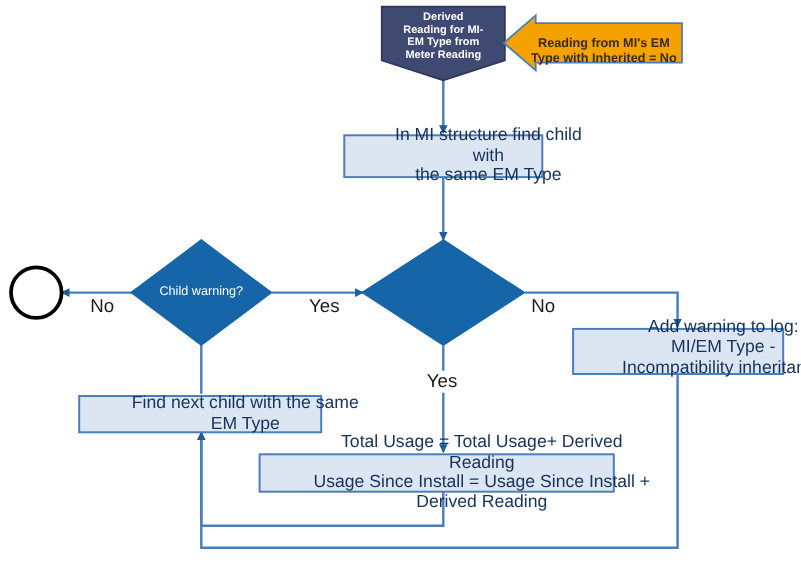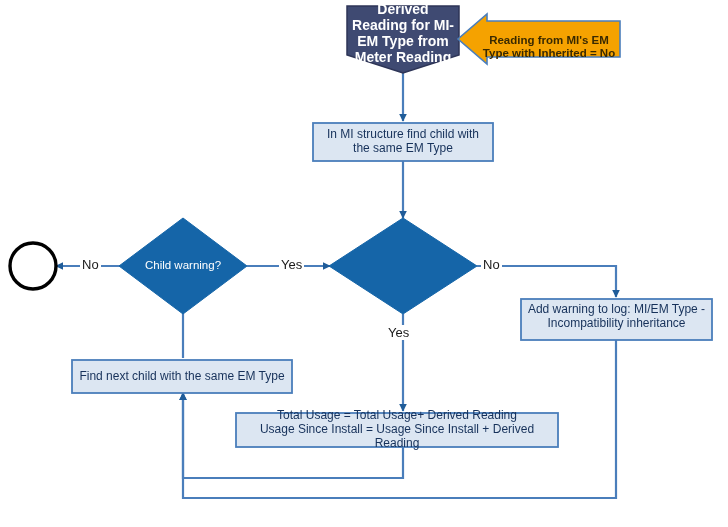--- a/index.html
+++ b/index.html
@@ -29,44 +29,46 @@
     display: flex;
     align-items: center;
     justify-content: center;
     text-align: center;
     pointer-events: none;
     line-height: 1.15;
     white-space: pre-line;
   }
   .start-label {
     color: #ffffff;
-    font-size: 14px;
+    font-size: 10px;
     font-weight: bold;
   }
   .callout-label {
     color: #3a2a00;
     font-size: 11.5px;
     font-weight: bold;
   }
   .process-label {
     color: #16315a;
-    font-size: 12px;
+    font-size: 16px;
+    margin-left: 41px;
   }
   .decision-label {
     color: #ffffff;
     font-size: 11.5px;
   }
   .edge-label {
     position: absolute;
     color: #1a1a1a;
-    font-size: 13px;
+    font-size: 17px;
     background: #ffffff;
     padding: 0 2px;
     pointer-events: none;
     white-space: nowrap;
+    margin-top: 12px;
   }
 </style>
 </head>
 <body>
 
 <div id="canvas">
 
   <svg id="flow-svg" viewBox="0 0 728 527" xmlns="http://www.w3.org/2000/svg">
     <defs>
       <marker id="arrow" markerWidth="9" markerHeight="9" refX="7.2" refY="4.5" orient="auto" markerUnits="userSpaceOnUse">

